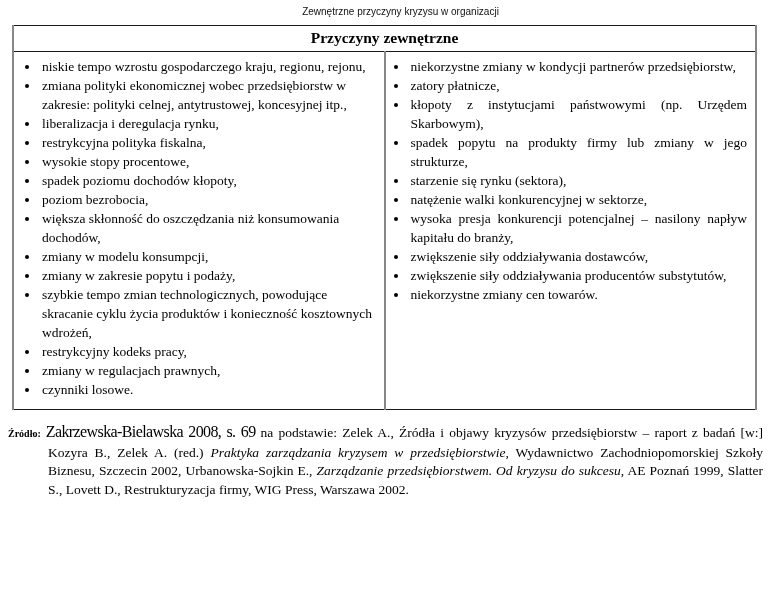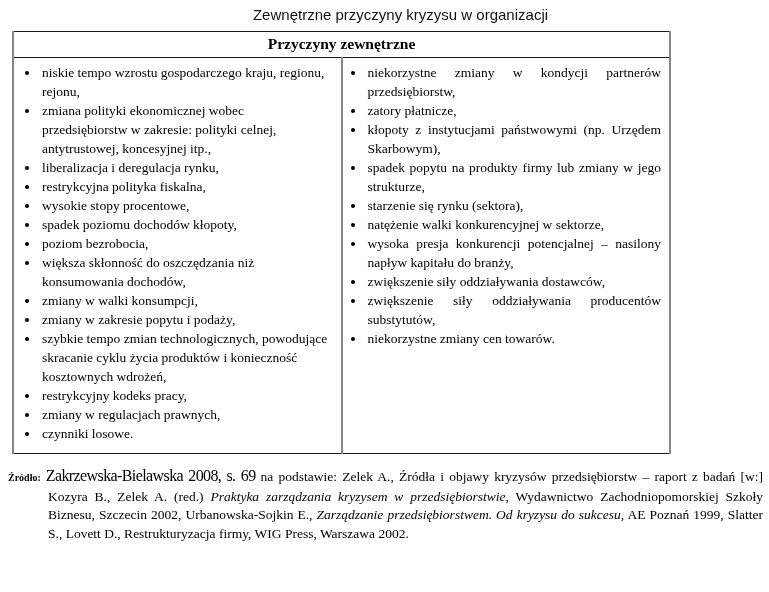--- a/index.html
+++ b/index.html
@@ -9,30 +9,30 @@
   }
   body {
     width: 769px;
     height: 592px;
     overflow: hidden;
     color: #000;
     font-family: "Liberation Serif", serif;
   }
   .title {
     font-family: "Liberation Sans", sans-serif;
-    font-size: 15px;
+    font-size: 10px;
     text-align: center;
     margin-top: 6px;
     color: #111;
     margin-left: 32px;
   }
   .crisis-table {
     border-collapse: collapse;
     table-layout: fixed;
-    width: 659px;
+    width: 745px;
     margin: 8px 0 0 12px;
   }
   .crisis-table th, .crisis-table td {
     border-top: 1px solid #1b1b1b;
     border-bottom: 1px solid #1b1b1b;
     border-left: 2px solid #878787;
     border-right: 2px solid #878787;
   }
   .main-header {
     font-size: 15.5px;
@@ -99,21 +99,21 @@
       <td class="body-cell macro-cell">
         <ul class="item-list align-left">
               <li>niskie tempo wzrostu gospodarczego kraju, regionu, rejonu,</li>
               <li>zmiana polityki ekonomicznej wobec przedsiębiorstw w zakresie: polityki celnej, antytrustowej, koncesyjnej itp.,</li>
               <li>liberalizacja i deregulacja rynku,</li>
               <li>restrykcyjna polityka fiskalna,</li>
               <li>wysokie stopy procentowe,</li>
               <li>spadek poziomu dochodów kłopoty,</li>
               <li>poziom bezrobocia,</li>
               <li>większa skłonność do oszczędzania niż konsumowania dochodów,</li>
-              <li>zmiany w walki konsumpcji,</li>
+              <li>zmiany w modelu konsumpcji,</li>
               <li>zmiany w zakresie popytu i podaży,</li>
               <li>szybkie tempo zmian technologicznych, powodujące skracanie cyklu życia produktów i konieczność kosztownych wdrożeń,</li>
               <li>restrykcyjny kodeks pracy,</li>
               <li>zmiany w regulacjach prawnych,</li>
               <li>czynniki losowe.</li>
             </ul>
       </td>
       <td class="body-cell micro-cell">
         <ul class="item-list align-justify">
               <li>niekorzystne zmiany w kondycji partnerów przedsiębiorstw,</li>

